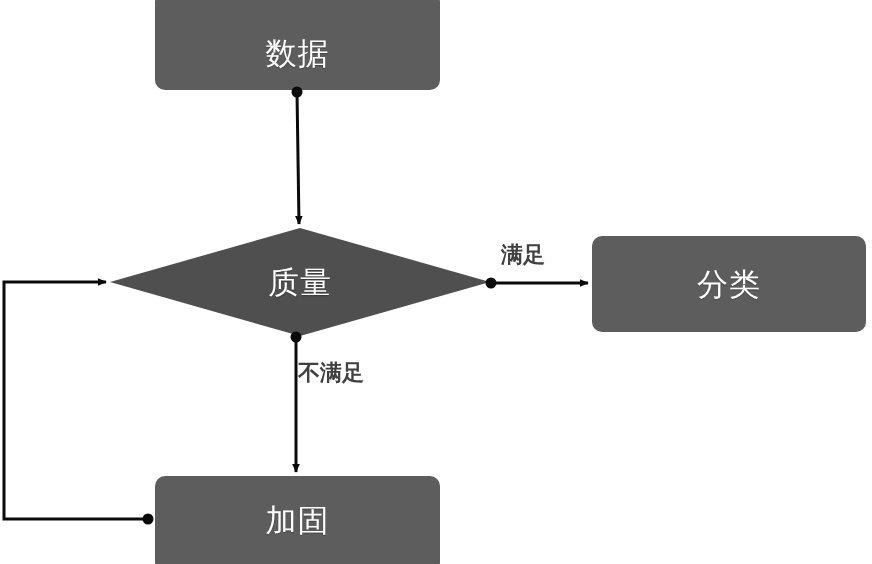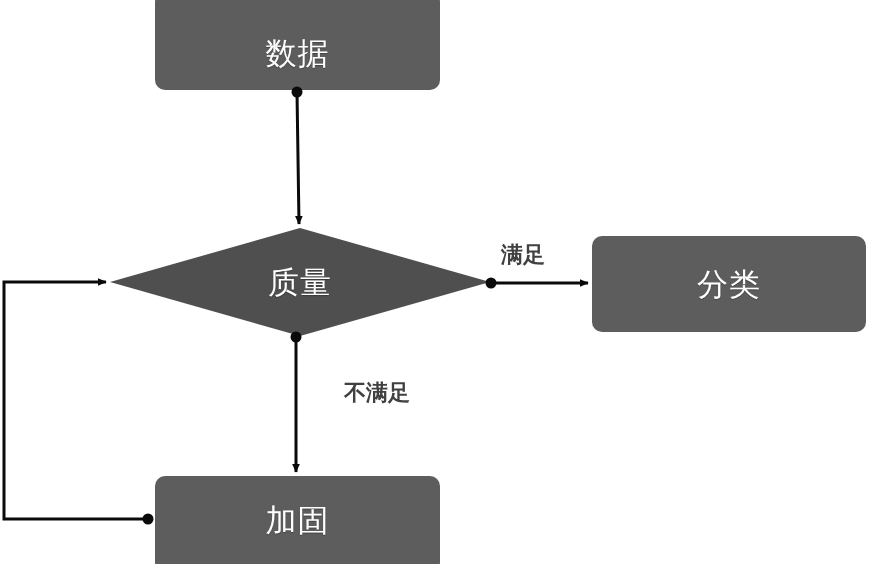--- a/index.html
+++ b/index.html
@@ -48,21 +48,21 @@
   
   .edge-label {
     position: absolute;
     color: #404040;
     font-size: 22px;
     font-weight: 700;
     line-height: 1;
     white-space: nowrap;
   }
   #edge-label-satisfied     { left: 501px; top: 244px; }
-  #edge-label-not-satisfied { left: 298px; top: 382px; padding-left: 46px; }
+  #edge-label-not-satisfied { left: 298px; top: 362px; }
 </style>
 </head>
 <body>
 
 <svg id="flow-canvas" viewBox="0 0 872 564" xmlns="http://www.w3.org/2000/svg">
   <defs>
     <marker id="arrowhead" markerWidth="9" markerHeight="9" refX="8.2" refY="4.5" orient="auto" markerUnits="userSpaceOnUse">
       <path d="M 0 0.6 L 9 4.5 L 0 8.4 z" fill="#0a0a0a"></path>
     </marker>
   </defs>

